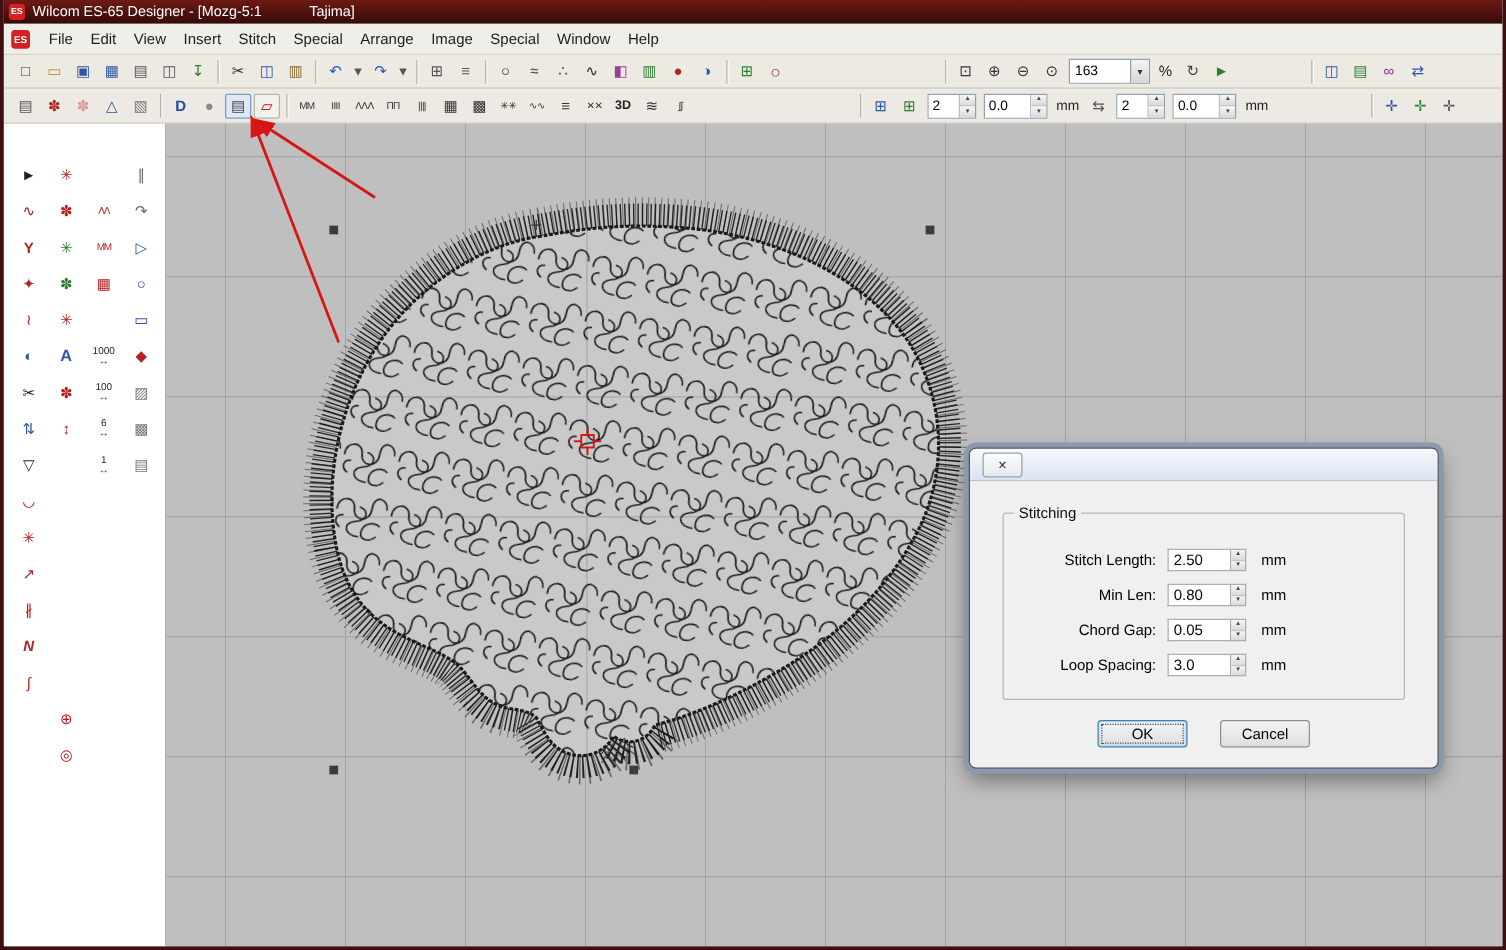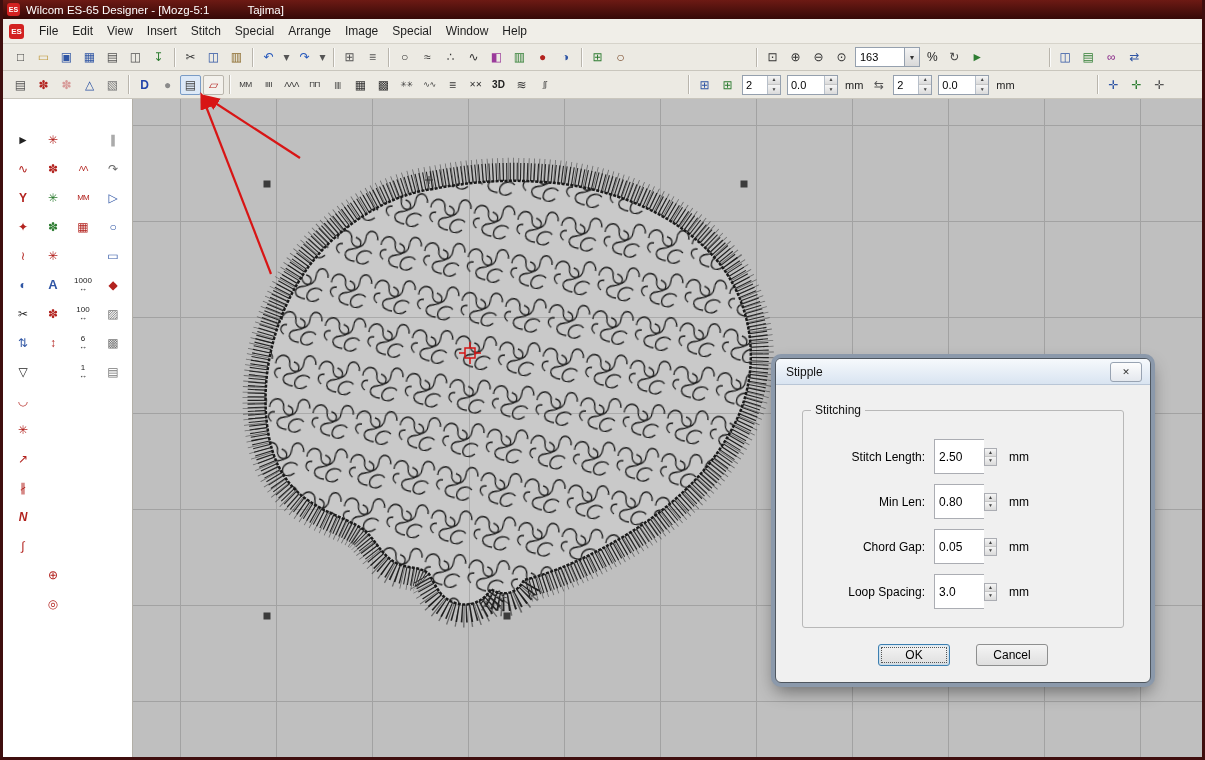--- a/index.html
+++ b/index.html
@@ -63,21 +63,21 @@
              border-radius:5px 5px 0 0;display:flex;align-items:center;padding:0 8px 0 10px;}
   .dlg-title-text{flex:1;color:#111;font-size:12px;}
   .dlg-close{width:30px;height:18px;border:1px solid #98a3b2;border-radius:3px;
              background:linear-gradient(#fdfdfd,#e4e8ee);display:flex;align-items:center;justify-content:center;
              font-size:9px;color:#333;cursor:default;}
   .dlg-body{padding:16px 20px 14px;}
   fieldset{border:1px solid #b8b8b8;border-radius:3px;margin:2px 6px 0;padding:12px 4px 8px;}
   legend{font-size:12px;color:#111;padding:0 4px;margin-left:4px;}
   .drow{display:flex;align-items:center;margin:10px 0;}
   .dlab{width:118px;text-align:right;margin-right:9px;color:#000;}
-  .dval{width:50px;height:35px;border:1px solid #abadb3;border-right:none;font:12px "Liberation Sans",sans-serif;
+  .dval{width:50px;height:18px;border:1px solid #abadb3;border-right:none;font:12px "Liberation Sans",sans-serif;
         padding:0 4px;outline:none;box-sizing:border-box;}
   .spin{width:13px;height:18px;display:flex;flex-direction:column;border:1px solid #abadb3;box-sizing:border-box;}
   .dunit{margin-left:12px;color:#000;}
   .dcheckrow{display:flex;align-items:center;justify-content:center;gap:6px;margin-top:18px;}
   .cbx{width:13px;height:13px;border:1px solid #8e8f8f;background:#f7f7f7;display:flex;align-items:center;
        justify-content:center;cursor:default;}
   .cbg{font-size:11px;line-height:11px;color:#2b5797;}
   .dbtns{display:flex;justify-content:center;gap:26px;margin-top:16px;margin-bottom:2px;}
   .btn{width:72px;height:22px;font:12px "Liberation Sans",sans-serif;color:#000;border:1px solid #8e8f8f;
        border-radius:3px;background:linear-gradient(#f4f4f4,#dfdfdf);cursor:default;}
@@ -653,21 +653,20 @@
       <marker id="arr" orient="auto" markerWidth="9" markerHeight="8" refX="6" refY="3">
         <path d="M0,0 L8,3 L0,6 Z" fill="#d81515"></path>
       </marker>
     </defs>
     <line x1="297" y1="158" x2="203" y2="97" stroke="#d81515" stroke-width="2.2" marker-end="url(#arr)"></line>
     <line x1="268" y1="274" x2="199" y2="96" stroke="#d81515" stroke-width="2.2" marker-end="url(#arr)"></line>
   </svg>
 
   <div class="dialog">
     <div class="dlg-title">
-      <span class="dlg-title-text">Stipple</span>
       <span class="dlg-close">
           <span>✕</span>
         </span>
     </div>
     <div class="dlg-body">
       <fieldset>
         <legend>Stitching</legend>
         <div>
 
             <div class="drow">

